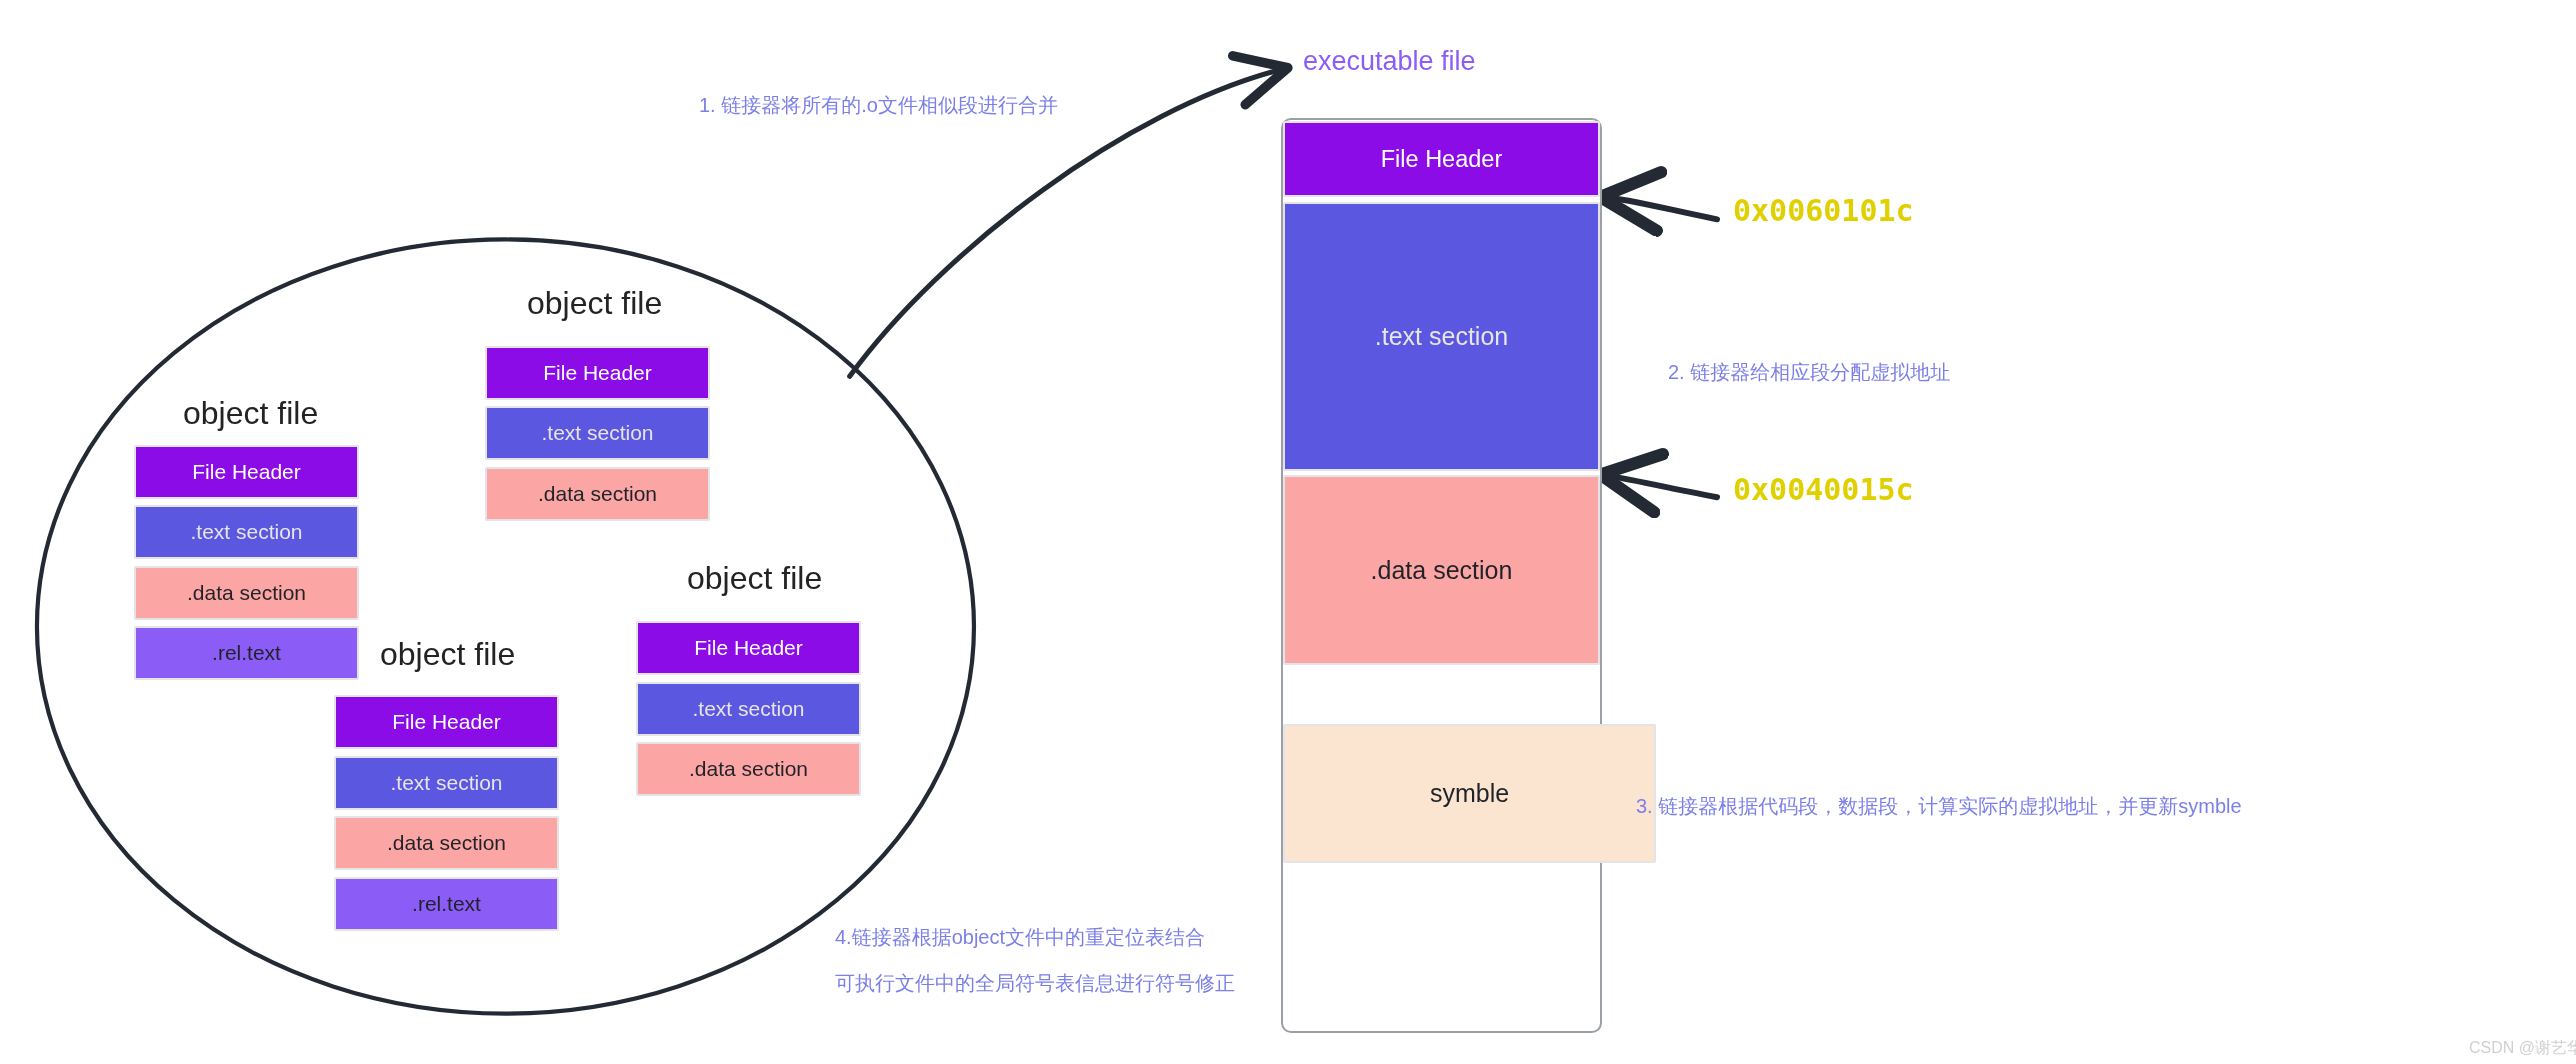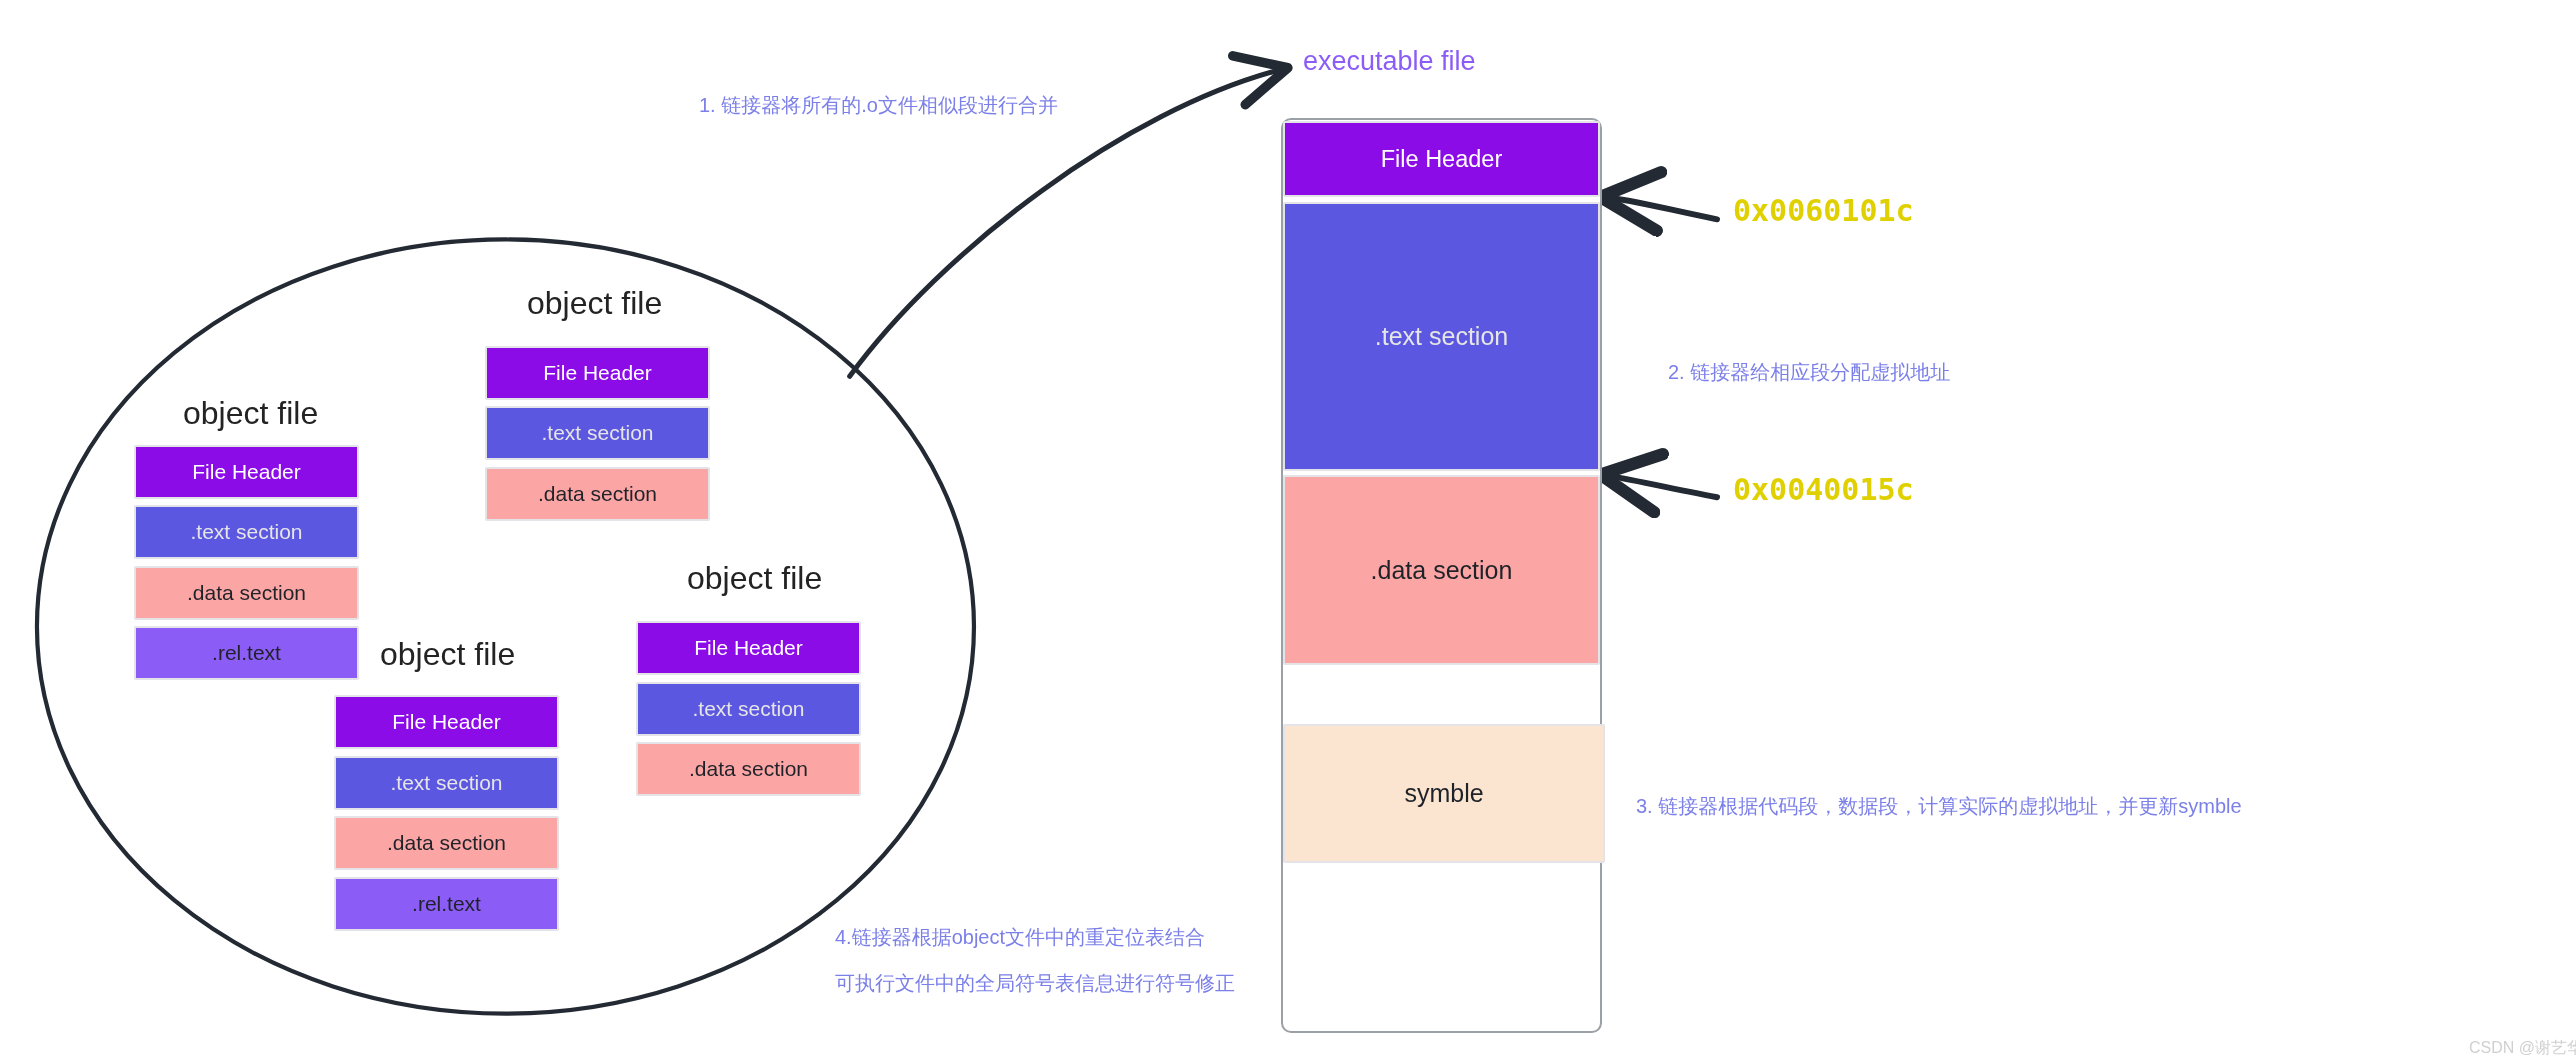--- a/index.html
+++ b/index.html
@@ -161,21 +161,21 @@
   <div class="label exec-title" style="left:1303px; top:46px;">executable file</div>
 
   <div id="exec-container" style="left:1281px; top:118px; width:321px; height:915px;"></div>
 
   <div class="seg seg-header" style="left:1283px; top:121px; width:317px; height:76px; font-size:23.5px;">File Header</div>
 
   <div class="seg seg-text" style="left:1283px; top:202px; width:317px; height:269px; font-size:25px;">.text section</div>
 
   <div class="seg seg-data" style="left:1283px; top:475px; width:317px; height:190px; font-size:25px;">.data section</div>
 
-  <div class="seg seg-symble" style="left:1283px; top:724px; width:322px; height:139px; font-size:25px;">symble</div>
+  <div class="seg seg-symble" style="left:1283px; top:724px; width:373px; height:139px; font-size:25px;">symble</div>
 
   <div class="addr" style="left:1733px; top:193px;">0x0060101c</div>
 
   <div class="addr" style="left:1733px; top:472px;">0x0040015c</div>
 
   <div class="note" style="left:699px; top:92px;">1. 链接器将所有的.o文件相似段进行合并</div>
 
   <div class="note" style="left:1668px; top:319px;margin-top:40px;">2. 链接器给相应段分配虚拟地址</div>
 
   <div class="note" style="left:1636px; top:793px;">3. 链接器根据代码段，数据段，计算实际的虚拟地址，并更新symble</div>

